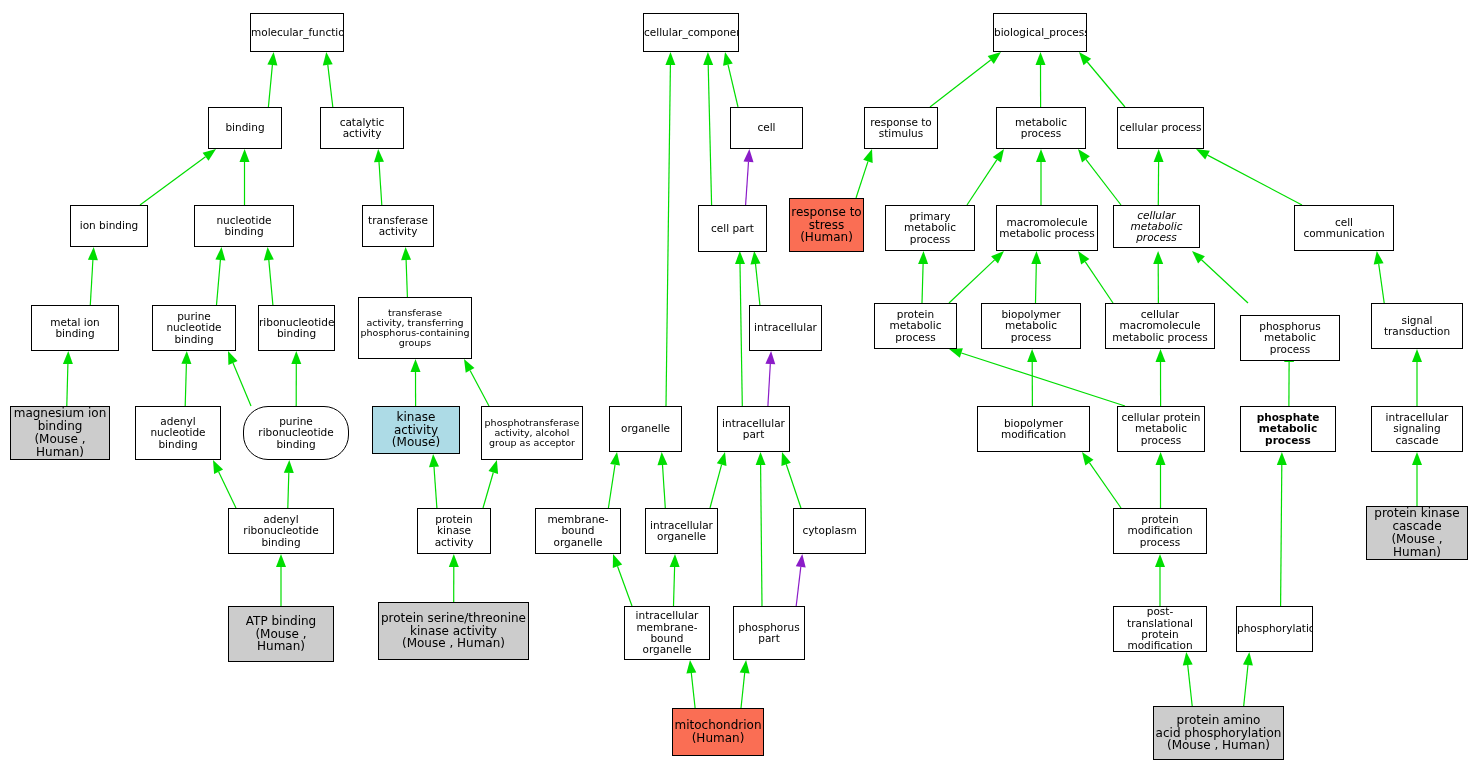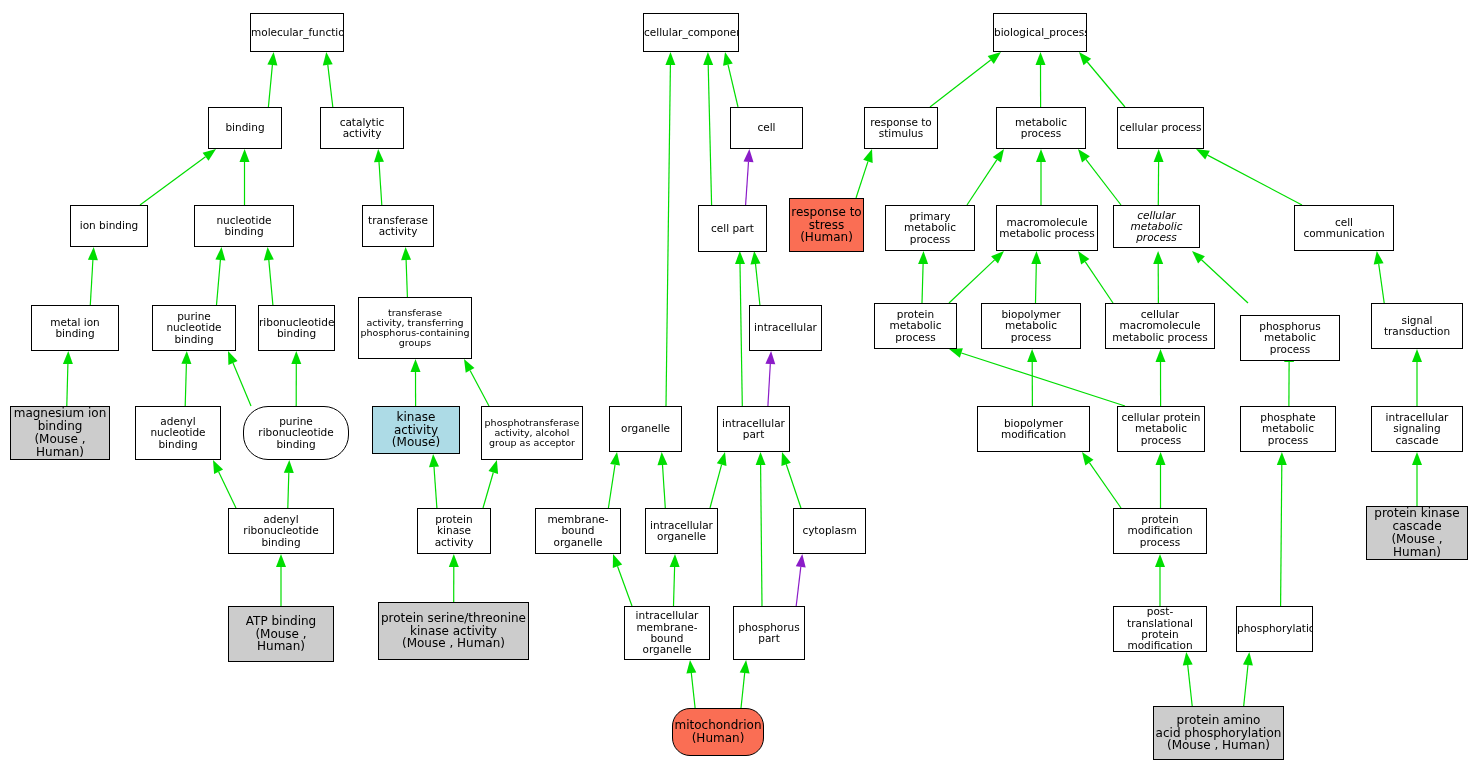--- a/index.html
+++ b/index.html
@@ -433,21 +433,21 @@
       </div>
       <div class="node fill-plain sz-md" style="left: 624px; top: 606px; width: 86px; height: 54px;">
         <span class="lbl">intracellular
 membrane-bound
 organelle</span>
       </div>
       <div class="node fill-plain sz-md" style="left: 733px; top: 606px; width: 72px; height: 54px;">
         <span class="lbl">phosphorus
 part</span>
       </div>
-      <div class="node fill-red sz-lg" style="left: 672px; top: 708px; width: 92px; height: 48px; border-radius: 18px;">
+      <div class="node fill-red sz-lg" style="left: 672px; top: 708px; width: 92px; height: 48px;">
         <span class="lbl">mitochondrion
 (Human)</span>
       </div>
       <div class="node fill-plain sz-md" style="left: 993px; top: 13px; width: 94px; height: 39px;">
         <span class="lbl">biological_process</span>
       </div>
       <div class="node fill-plain sz-md" style="left: 864px; top: 107px; width: 74px; height: 42px;">
         <span class="lbl">response to
 stimulus</span>
       </div>
@@ -496,21 +496,21 @@
       <div class="node fill-plain sz-md" style="left: 1371px; top: 303px; width: 92px; height: 46px;">
         <span class="lbl">signal transduction</span>
       </div>
       <div class="node fill-plain sz-md" style="left: 977px; top: 406px; width: 113px; height: 46px;">
         <span class="lbl">biopolymer modification</span>
       </div>
       <div class="node fill-plain sz-md" style="left: 1117px; top: 406px; width: 88px; height: 46px;">
         <span class="lbl">cellular protein
 metabolic process</span>
       </div>
-      <div class="node fill-plain sz-md" style="left: 1240px; top: 406px; width: 96px; height: 46px;">
+      <div class="node fill-plain sz-md" style="left: 1240px; top: 406px; width: 96px; height: 46px; font-weight: bold;">
         <span class="lbl">phosphate metabolic
 process</span>
       </div>
       <div class="node fill-plain sz-md" style="left: 1371px; top: 406px; width: 92px; height: 46px;">
         <span class="lbl">intracellular
 signaling cascade</span>
       </div>
       <div class="node fill-plain sz-md" style="left: 1113px; top: 508px; width: 94px; height: 46px;">
         <span class="lbl">protein modification
 process</span>

